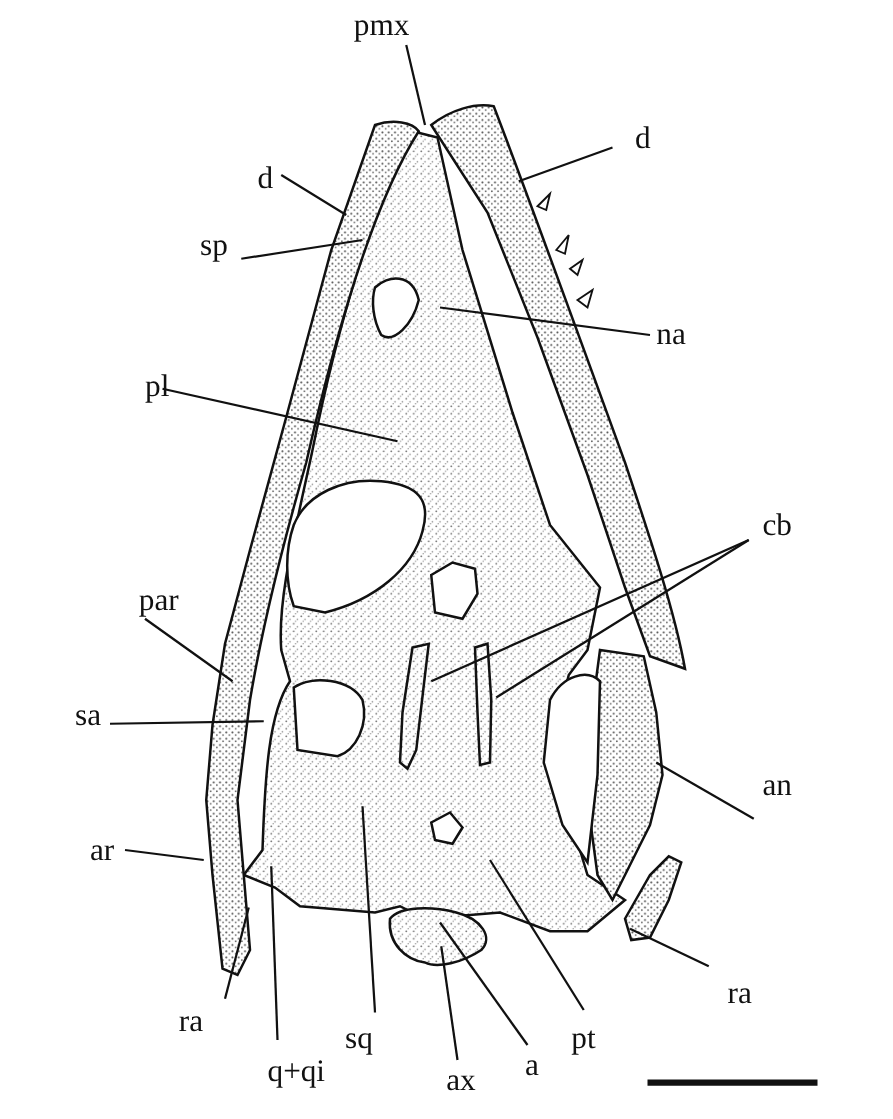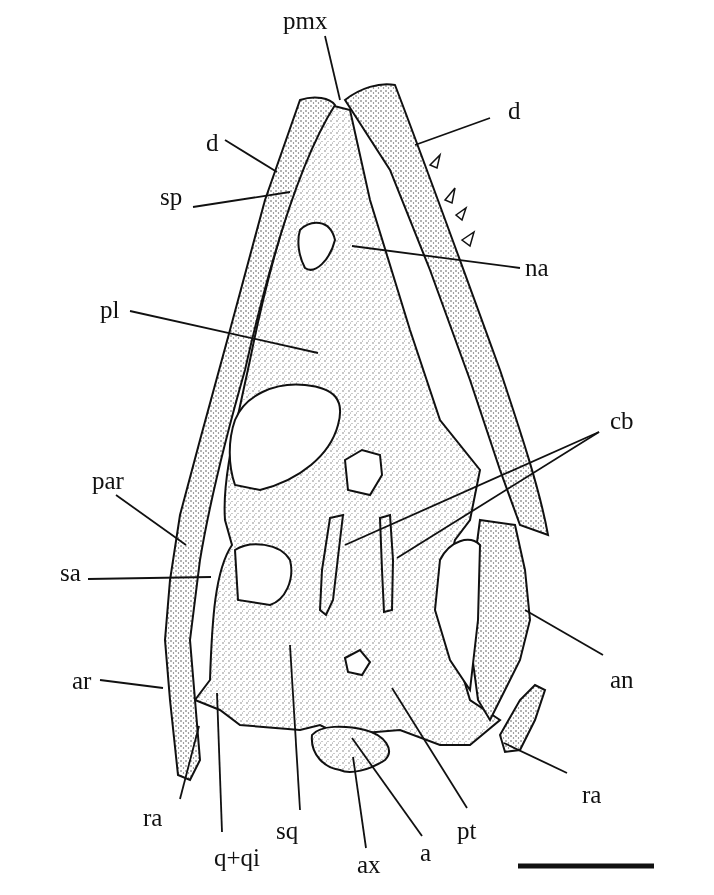--- a/index.html
+++ b/index.html
@@ -97,25 +97,25 @@
     </g>
 
     <line x1="518" y1="866" x2="654" y2="866" stroke="#111" stroke-width="5"></line>
   </svg>
 
   <span class="lbl" style="left:283px;top:8px">pmx</span>
   <span class="lbl" style="left:206px;top:130px">d</span>
   <span class="lbl" style="left:508px;top:98px">d</span>
   <span class="lbl" style="left:160px;top:184px">sp</span>
   <span class="lbl" style="left:525px;top:255px">na</span>
-  <span class="lbl" style="left:100px;top:297px">pl</span>
+  <span class="lbl" style="left:116px;top:297px">pl</span>
   <span class="lbl" style="left:610px;top:408px">cb</span>
-  <span class="lbl" style="left:92px;top:468px">par</span>
+  <span class="lbl" style="left:111px;top:468px">par</span>
   <span class="lbl" style="left:60px;top:560px">sa</span>
-  <span class="lbl" style="left:610px;top:667px">an</span>
+  <span class="lbl" style="left:610px;top:616px">an</span>
   <span class="lbl" style="left:72px;top:668px">ar</span>
   <span class="lbl" style="left:582px;top:782px">ra</span>
   <span class="lbl" style="left:143px;top:805px">ra</span>
   <span class="lbl" style="left:457px;top:818px">pt</span>
   <span class="lbl" style="left:276px;top:818px">sq</span>
   <span class="lbl" style="left:420px;top:840px">a</span>
   <span class="lbl" style="left:214px;top:845px">q+qi</span>
   <span class="lbl" style="left:357px;top:852px">ax</span>
 </div>
 

